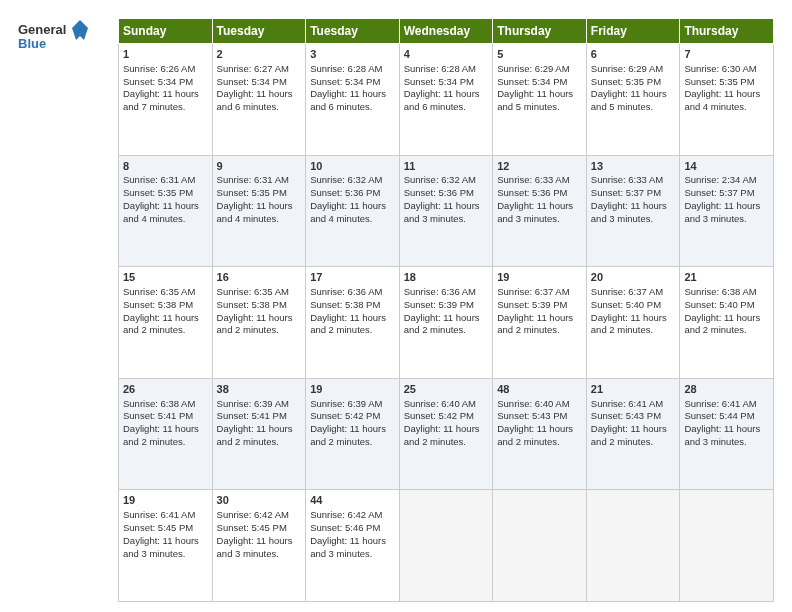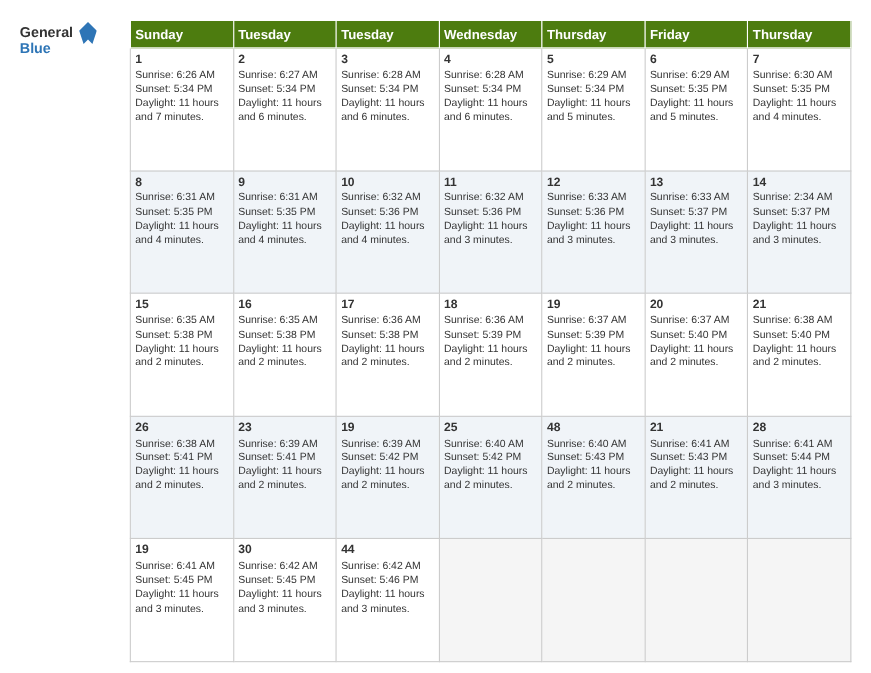--- a/index.html
+++ b/index.html
@@ -266,21 +266,21 @@
         </tr>
         <tr class="row-shaded">
           <td>
             <span class="day-num">26</span>
             <div>Sunrise: 6:38 AM</div>
             <div>Sunset: 5:41 PM</div>
             <div>Daylight: 11 hours</div>
             <div>and 2 minutes.</div>
           </td>
           <td>
-            <span class="day-num">23</span>
+            <span class="day-num">38</span>
             <div>Sunrise: 6:39 AM</div>
             <div>Sunset: 5:41 PM</div>
             <div>Daylight: 11 hours</div>
             <div>and 2 minutes.</div>
           </td>
           <td>
             <span class="day-num">19</span>
             <div>Sunrise: 6:39 AM</div>
             <div>Sunset: 5:42 PM</div>
             <div>Daylight: 11 hours</div>

